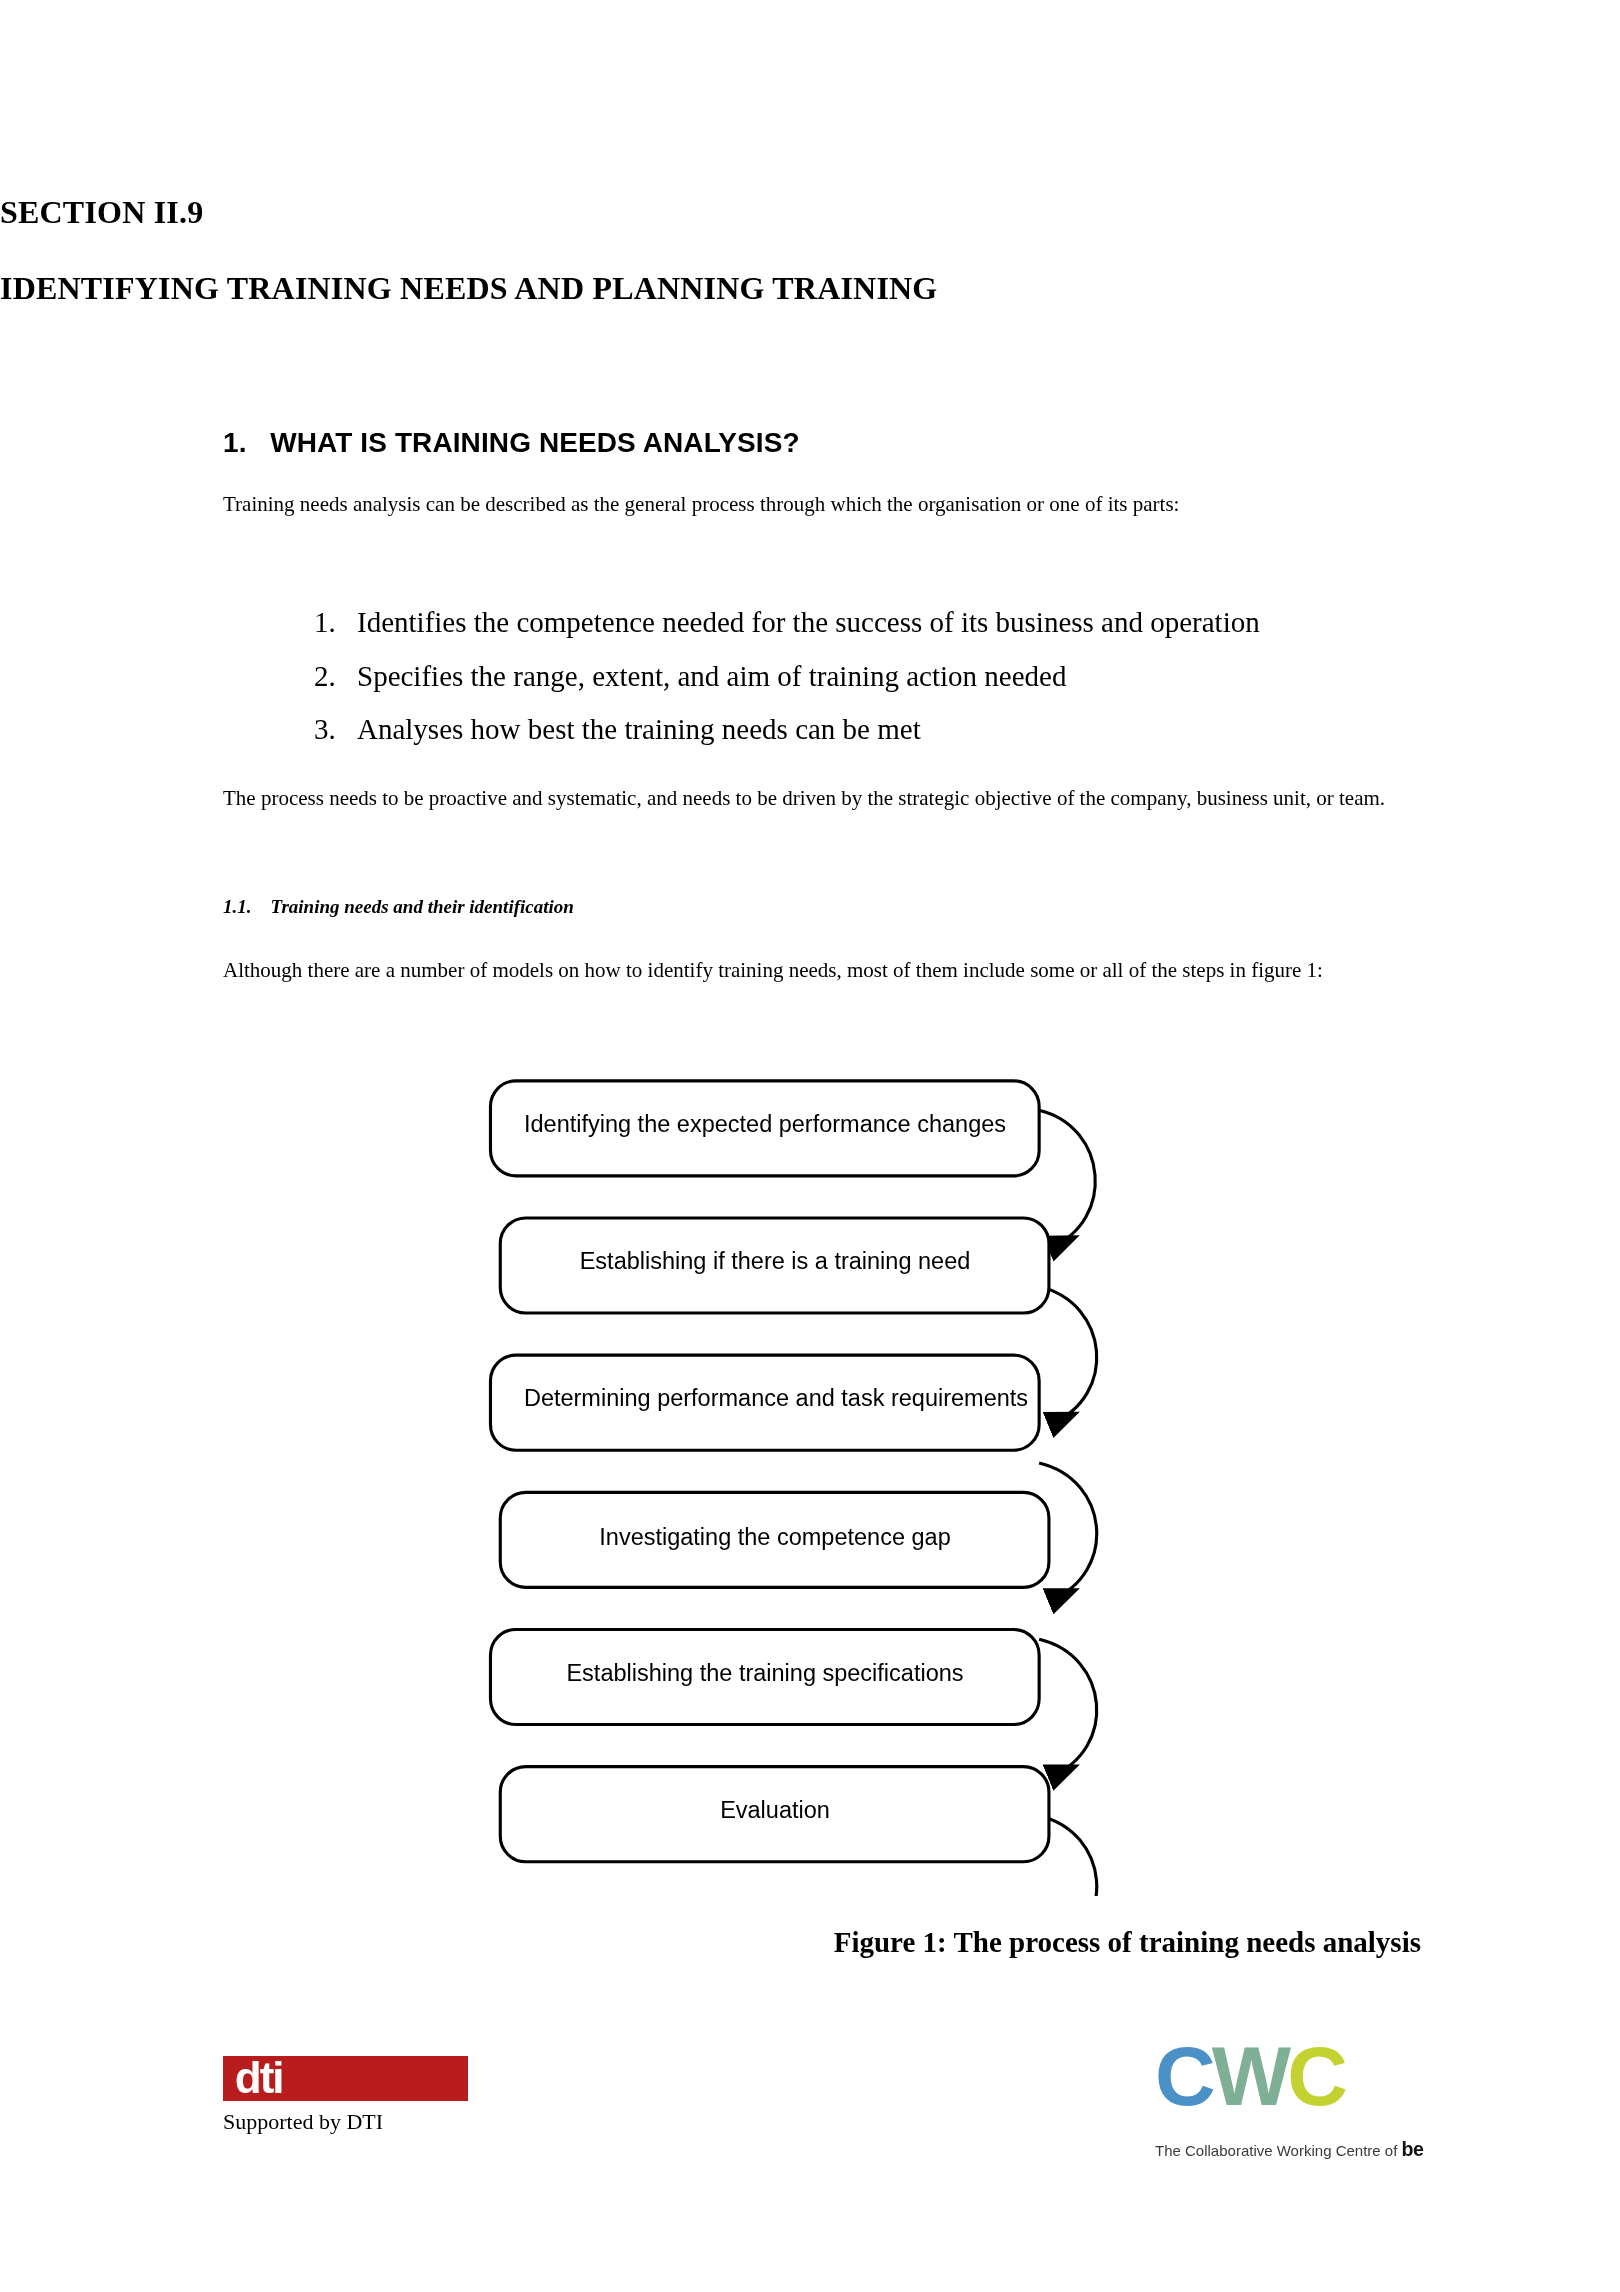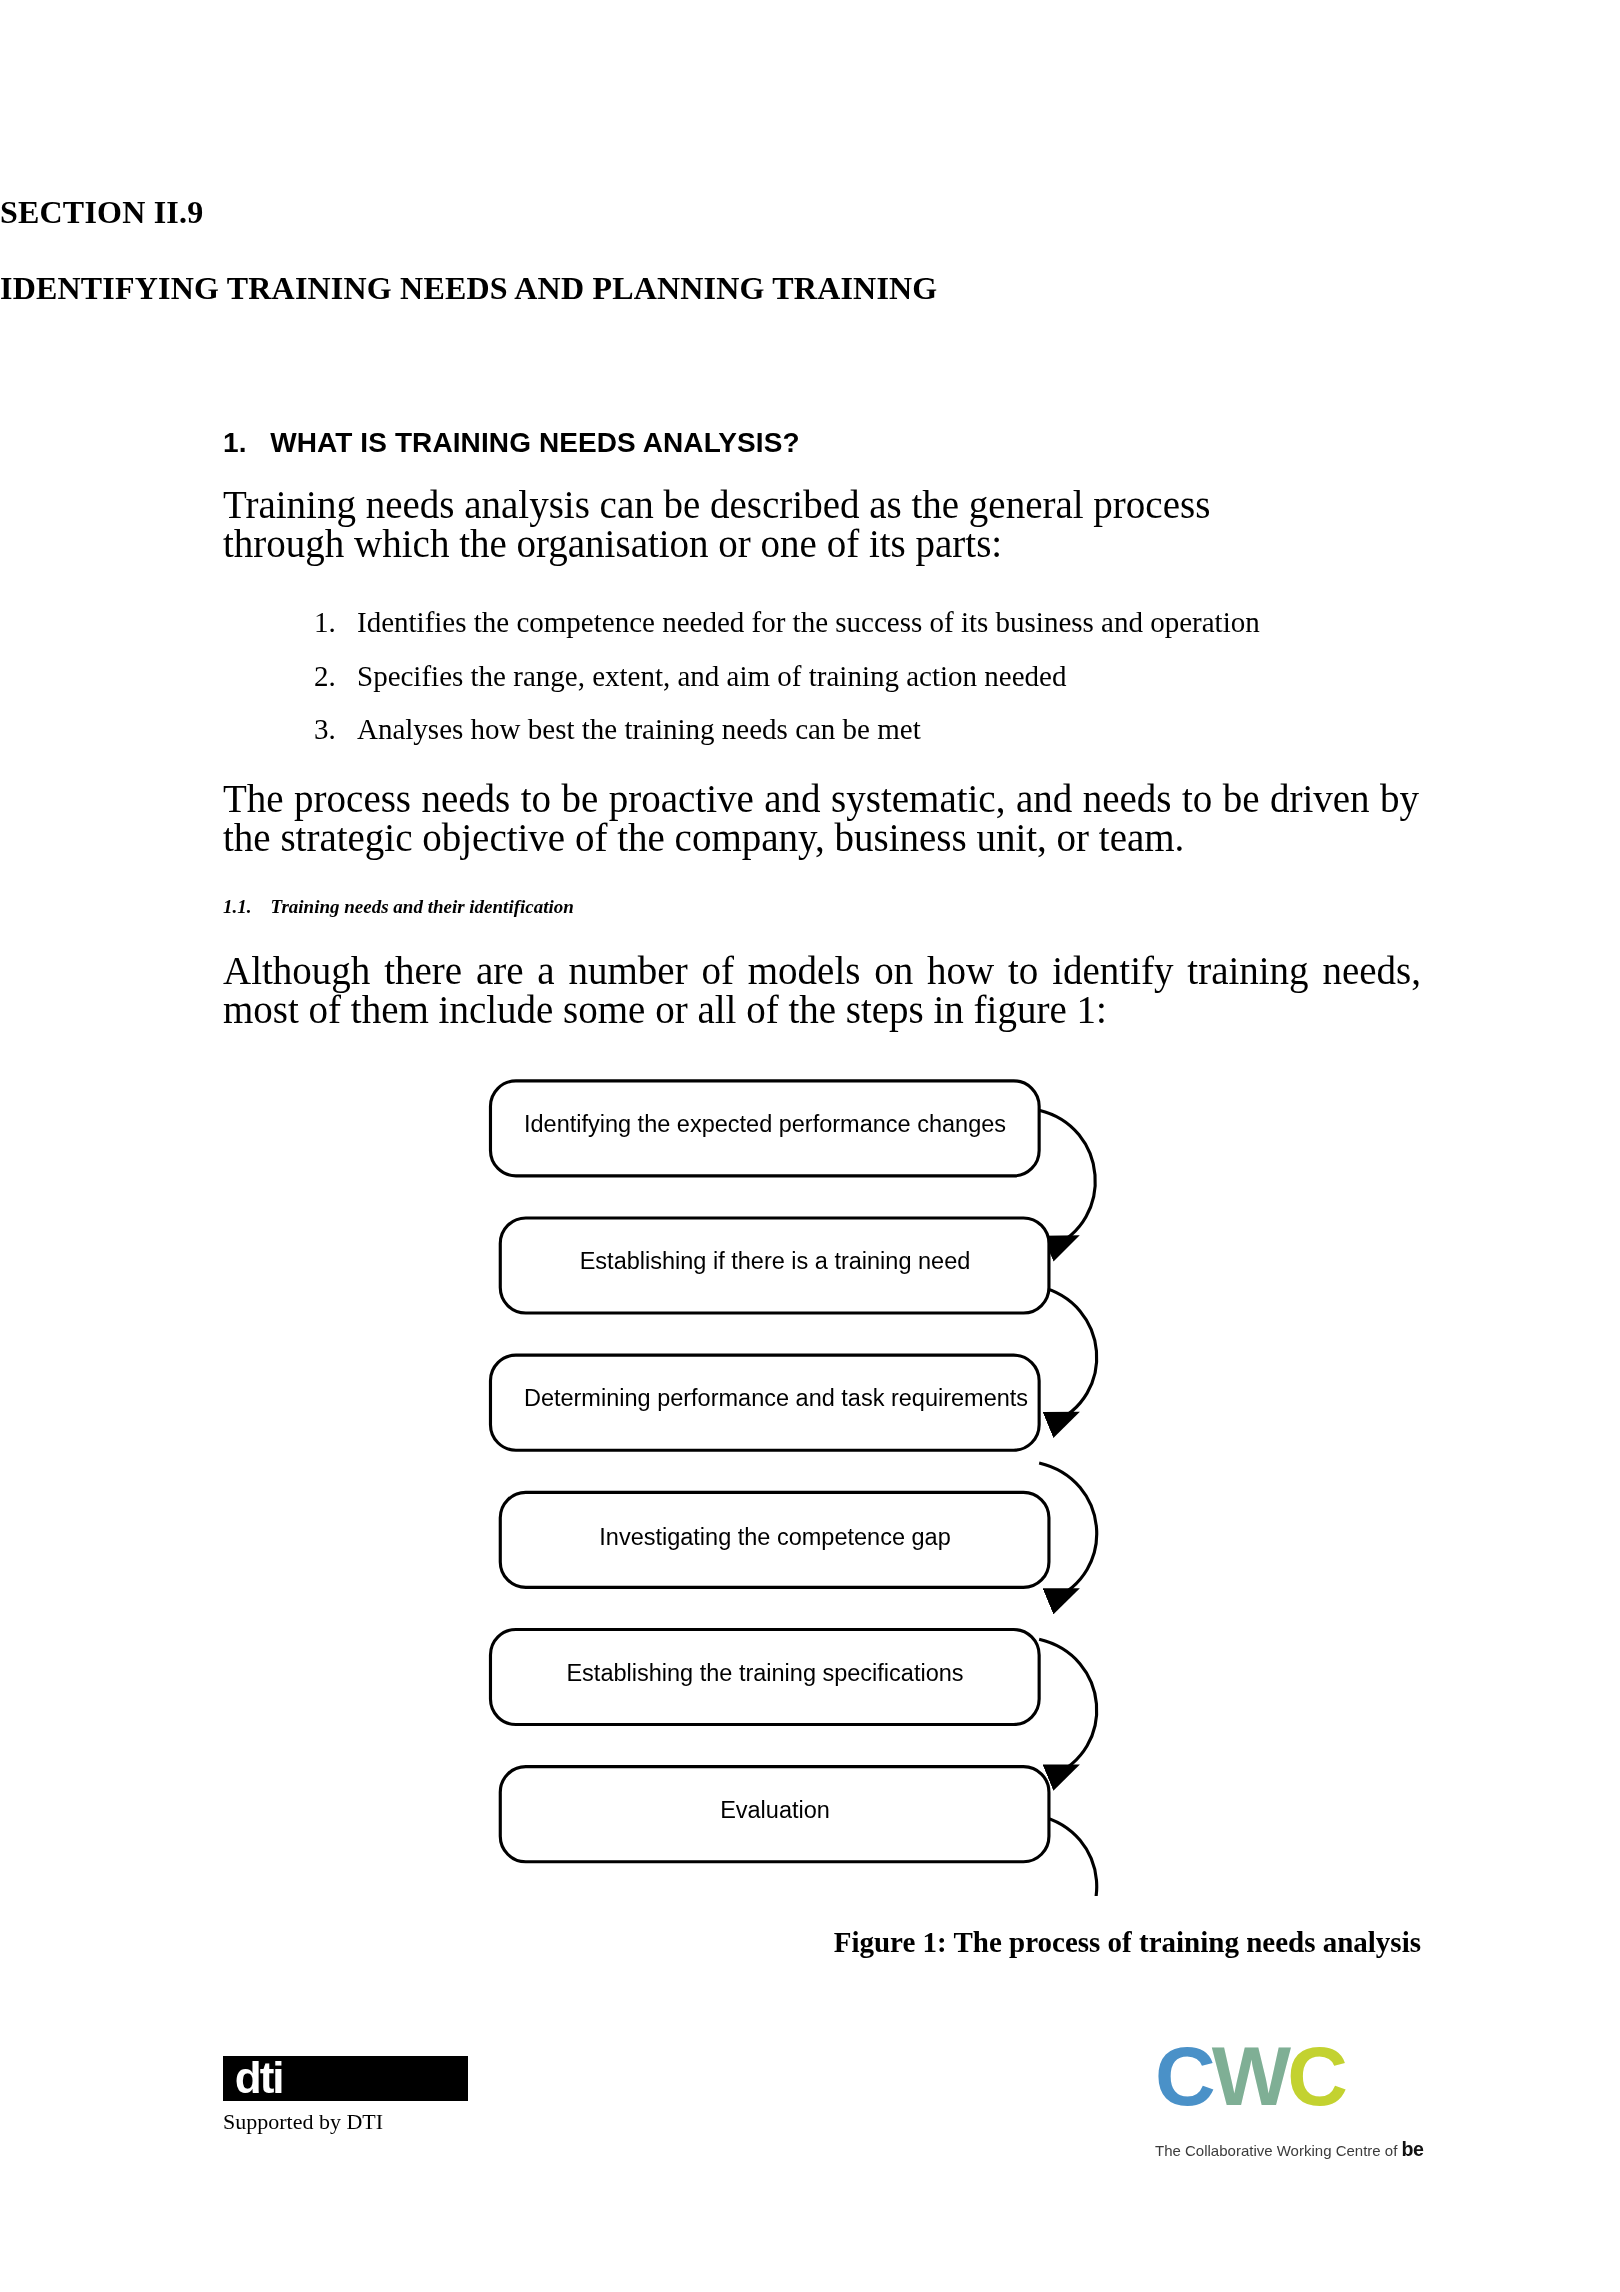--- a/index.html
+++ b/index.html
@@ -49,21 +49,21 @@
     font-size: 28px;
     letter-spacing: 0.1px;
     white-space: pre;
   }
   #heading-1 { top: 427px; }
 
   .body-para {
     position: absolute;
     left: 223px;
     width: 1176px;
-    font-size: 39px;
+    font-size: 21px;
     line-height: 39px;
     text-align: left;
   }
   #para-intro { top: 485px; width: 1098px; }
   #para-process { top: 779px; width: 1196px; text-align: justify; }
   #para-models { top: 951px; width: 1198px; text-align: justify; }
 
   .sub-heading {
     position: absolute;
     left: 223px;
@@ -133,21 +133,21 @@
   
   #dti-logo-block {
     position: absolute;
     left: 223px;
     top: 2056px;
     width: 255px;
   }
   #dti-mark {
     width: 245px;
     height: 45px;
-    background: #000000;
+    background: #b91c1c;
     position: relative;
     overflow: hidden;
   }
   #dti-wordmark {
     position: absolute;
     left: 11.8px;
     top: -3.9px;
     color: #ffffff;
     font-family: "Liberation Sans", "DejaVu Sans", sans-serif;
     font-weight: bold;

